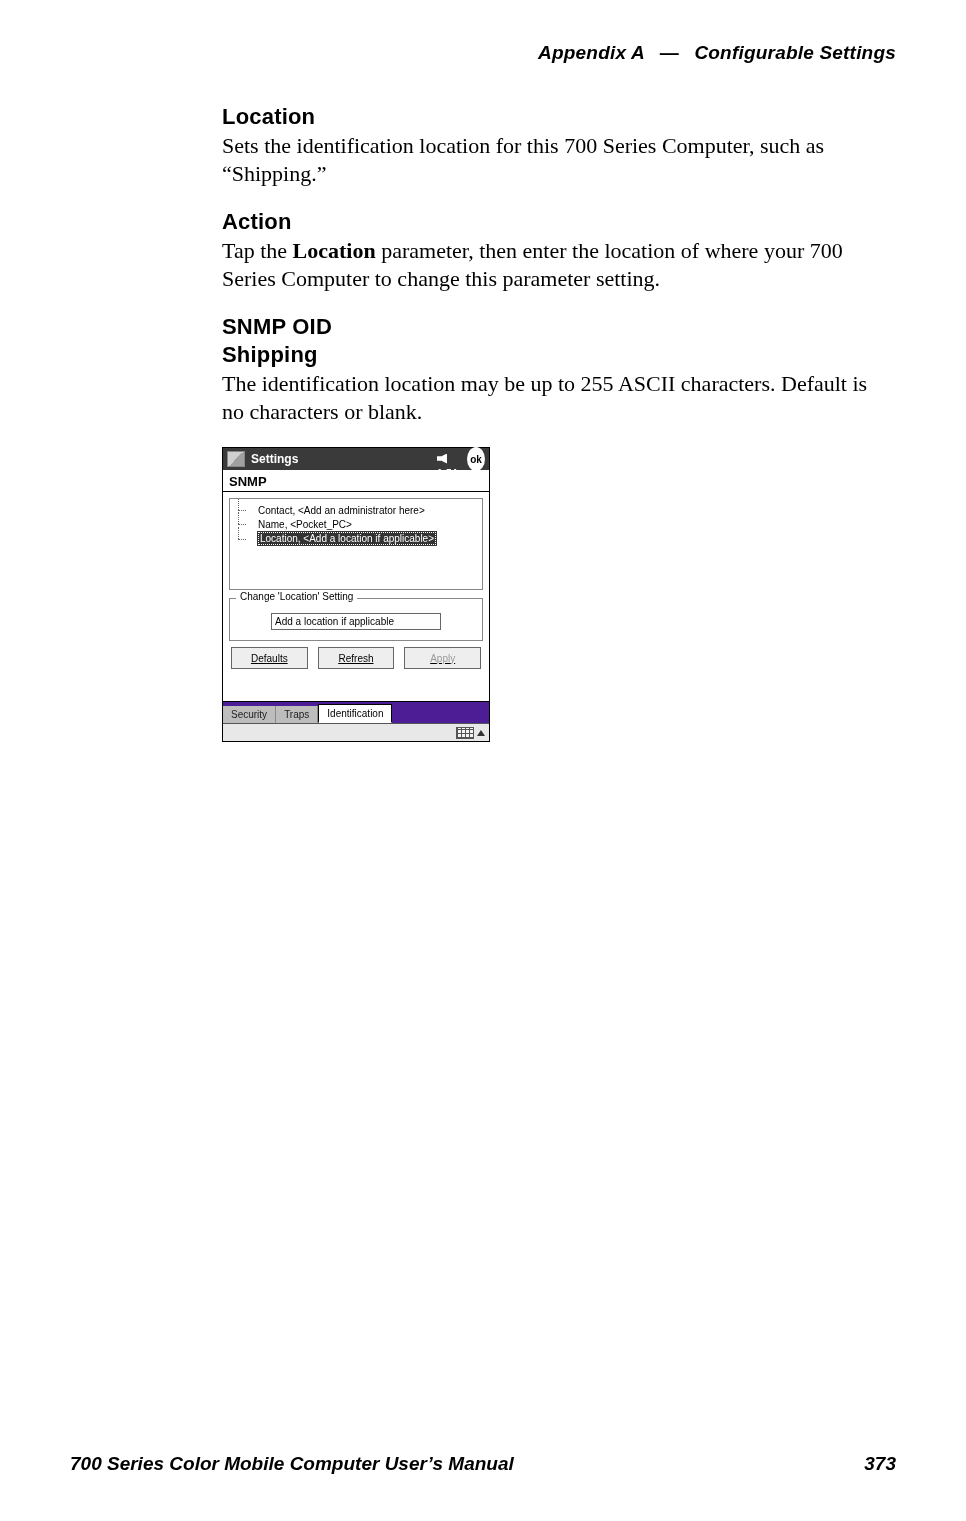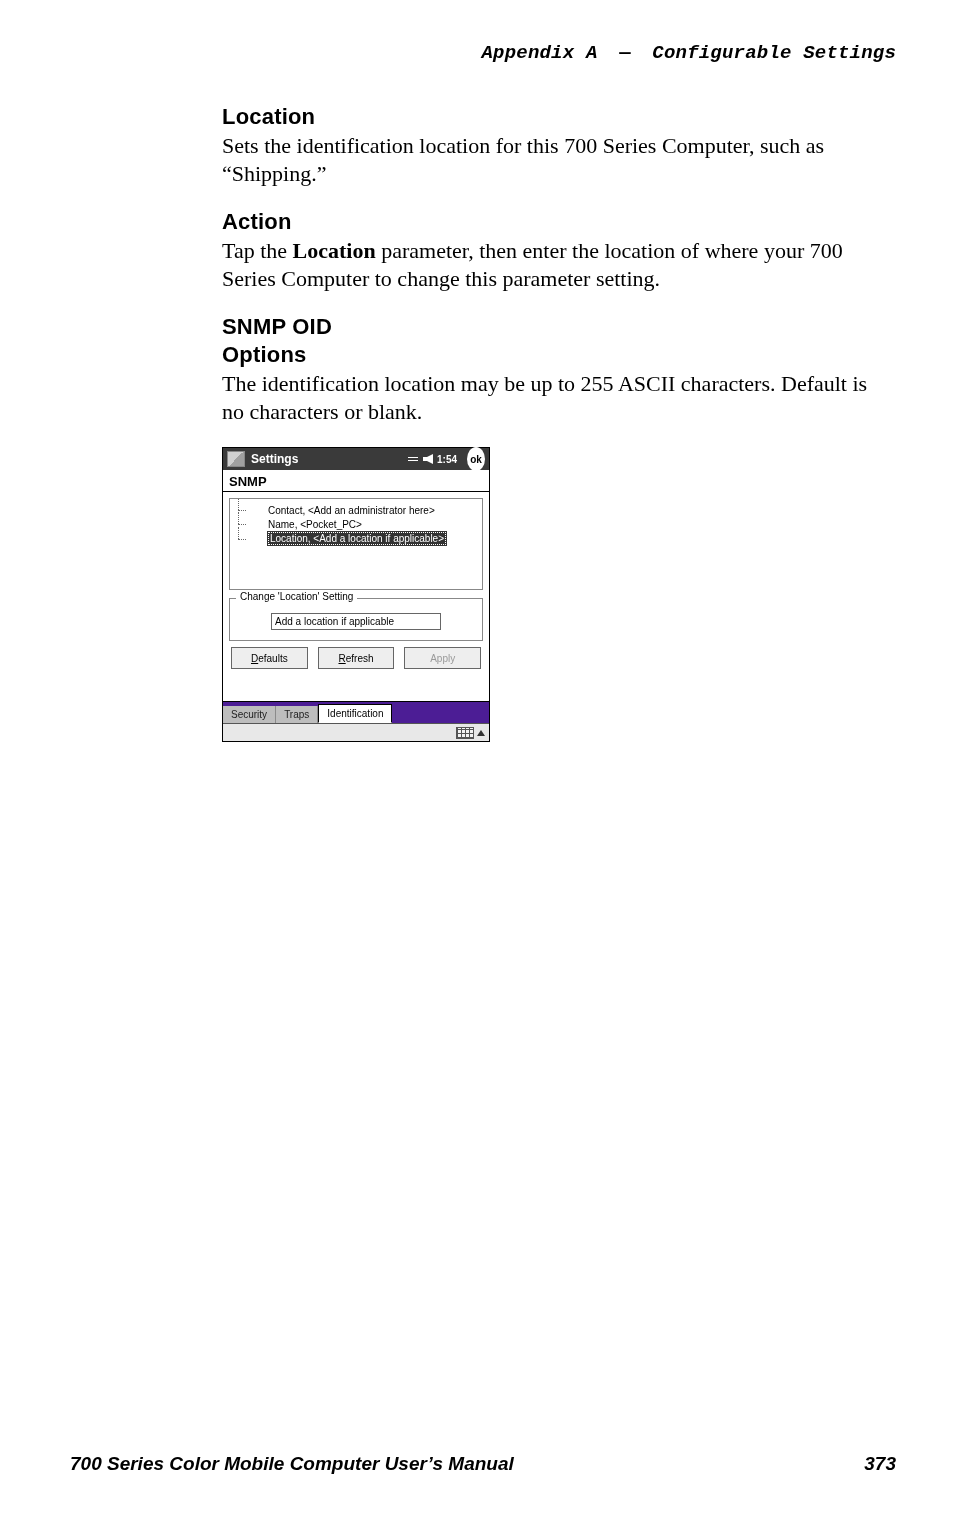--- a/index.html
+++ b/index.html
@@ -14,21 +14,21 @@
     position: relative;
   }
   .page {
     width: 966px;
     height: 1521px;
     position: relative;
     padding: 42px 70px 60px 70px;
   }
   .running-header {
     text-align: right;
-    font-family: Liberation Mono, monospace;
+    font-family: Liberation Sans, sans-serif;
     font-style: italic;
     font-weight: 700;
     font-size: 19px;
     color: #000;
     letter-spacing: 0.2px;
   }
   .running-header .dash { font-style: normal; font-weight: 700; margin: 0 10px; }
   .content {
     margin: 40px 0 0 152px;
     width: 660px;
@@ -68,21 +68,21 @@
     padding: 0 4px;
     gap: 6px;
     font-weight: 700;
   }
   .ppc .titlebar .flag {
     width: 18px; height: 16px;
     background: linear-gradient(135deg,#d0d0d0 0 50%,#a0a0a0 50% 100%);
     border: 1px solid #888;
   }
   .ppc .titlebar .title { flex: 1; font-size: 12px; }
-  .ppc .titlebar .status { font-size: 10px; display:flex; align-items:center; gap:4px;}
+  .ppc .titlebar .status { font-size: 10px; display:flex; align-items:flex-start; gap:4px;flex-direction:column;}
   .ppc .titlebar .conn-icon {
     width:12px; height:10px;
     display:inline-block;
     position:relative;
   }
   .ppc .titlebar .conn-icon::before, .ppc .titlebar .conn-icon::after{
     content:""; position:absolute; width:10px; height:1px; background:#fff;
     left:1px;
   }
   .ppc .titlebar .conn-icon::before{ top:3px;}
@@ -116,21 +116,21 @@
     margin: 6px 6px 0 6px;
     border: 1px solid #888;
     height: 92px;
     padding: 4px 2px;
     background: #fff;
     overflow: hidden;
   }
   .ppc .tree .item {
     display: flex;
     align-items: flex-end;
-    gap: 20px;
+    gap: 10px;
     padding: 1px 2px;
     white-space: nowrap;
     font-size: 10px;
   }
   .ppc .tree .branch {
     width: 14px;
     flex: 0 0 14px;
     height: 12px;
     position: relative;
   }
@@ -174,20 +174,21 @@
     padding: 2px 3px;
     border: 1px solid #666;
     display:block;
     margin: 0 auto;
   }
   .ppc .btnrow {
     display: flex;
     gap: 10px;
     justify-content: flex-start;
     padding: 6px 8px 6px 8px;
+    text-decoration: underline;
   }
   .ppc .btn {
     flex: 1;
     height: 22px;
     border: 1px solid #666;
     background: #eee;
     font-size: 10px;
     display: flex;
     align-items: center;
     justify-content: center;
@@ -271,21 +272,21 @@
     <h3 class="sec-head">Location</h3>
     <p class="body">Sets the identification location for this 700 Series Computer, such as “Shipping.”</p>
 
     <h3 class="sec-head">Action</h3>
     <p class="body">
       <span>Tap the </span><strong>Location</strong><span> parameter, then enter the location of where your 700 Series Computer to change this parameter setting.</span>
     </p>
 
     <h3 class="sec-head">SNMP OID</h3>
 
-    <h3 class="sec-head">Options</h3>
+    <h3 class="sec-head">Shipping</h3>
     <p class="body">The identification location may be up to 255 ASCII characters. Default is no characters or blank.</p>
 
     <div class="screenshot-wrap">
       <div class="ppc">
 
         <div class="titlebar">
           <span class="flag"></span>
           <span class="title">Settings</span>
           <span class="status">
             <span class="conn-icon"></span>

